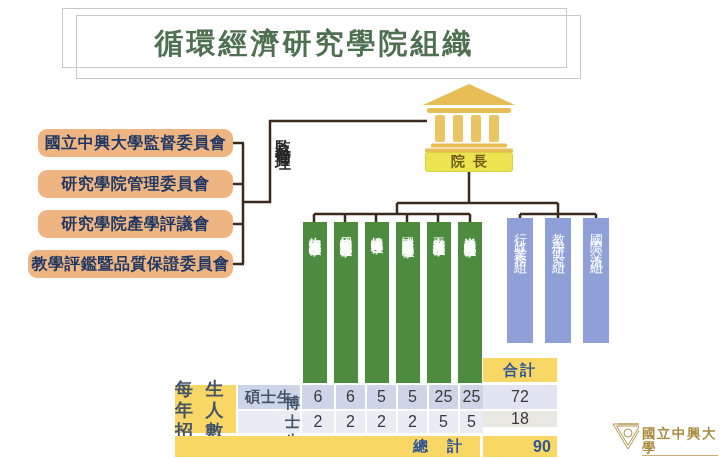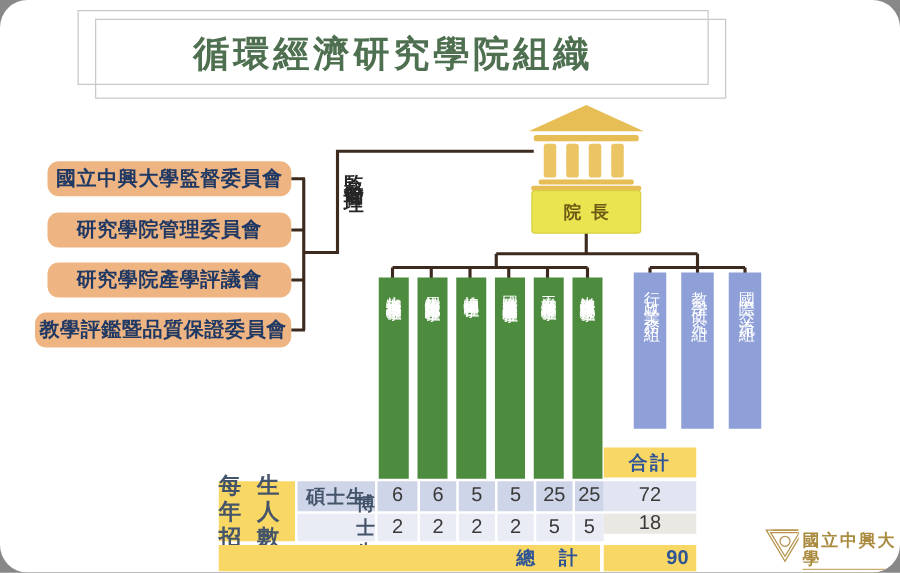--- a/index.html
+++ b/index.html
@@ -1,18 +1,18 @@
 <!DOCTYPE html>
 <html><head>
 <meta charset="utf-8">
 <style>
   html,body{margin:0;padding:0;background:#888;}
   .slide{
     position:relative;width:720px;height:458px;background:#ffffff;
-    overflow:hidden;font-family:"DejaVu Serif",serif;border-radius:22px;
+    overflow:hidden;font-family:"DejaVu Serif",serif;
   }
   .abs{position:absolute;box-sizing:border-box;}
   
   .title-rect{border:1.5px solid #c9c9c9;background:transparent;}
   .title-text{
     left:62px;top:24px;width:505px;height:40px;
     display:flex;align-items:center;justify-content:center;
     font-size:29px;letter-spacing:3px;color:#4F7050;font-weight:600;
   }
   
@@ -99,21 +99,21 @@
     <polygon points="48,0 2,21 94,21" fill="#E7BD55"></polygon>
     <rect x="6" y="24" width="84" height="5" rx="2" fill="#E7BD55"></rect>
     <rect x="14" y="31" width="10" height="27" rx="2" fill="#EBC464"></rect>
     <rect x="32" y="31" width="10" height="27" rx="2" fill="#EBC464"></rect>
     <rect x="50" y="31" width="10" height="27" rx="2" fill="#EBC464"></rect>
     <rect x="68" y="31" width="10" height="27" rx="2" fill="#EBC464"></rect>
     <rect x="10" y="59.5" width="76" height="4" rx="1.5" fill="#E7BD55"></rect>
     <rect x="4" y="64.5" width="88" height="4" rx="1.5" fill="#E7BD55"></rect>
   </svg>
 
-  <div class="abs dean-box" style="left:425px;top:152px;width:88px;height:35px;">
+  <div class="abs dean-box" style="left:425px;top:152px;width:88px;height:20px;">
     <span>院長</span>
   </div>
 
   <div class="abs vbox program" style="left:303px;top:222px;width:24px;height:161px;">生物與永續科技學位學程</div>
   <div class="abs vbox program" style="left:334px;top:222px;width:24px;height:161px;">特用作物及代謝體學位學程</div>
   <div class="abs vbox program" style="left:365px;top:222px;width:24px;height:161px;">植物保健學位學程</div>
   <div class="abs vbox program" style="left:396px;top:222px;width:24px;height:161px;">國際精準農企業發展學位學程</div>
   <div class="abs vbox program" style="left:427px;top:222px;width:24px;height:161px;">工業與智慧科技學位學程</div>
   <div class="abs vbox program" style="left:458px;top:222px;width:24px;height:161px;">半導體與綠色科技學位學程</div>
 

